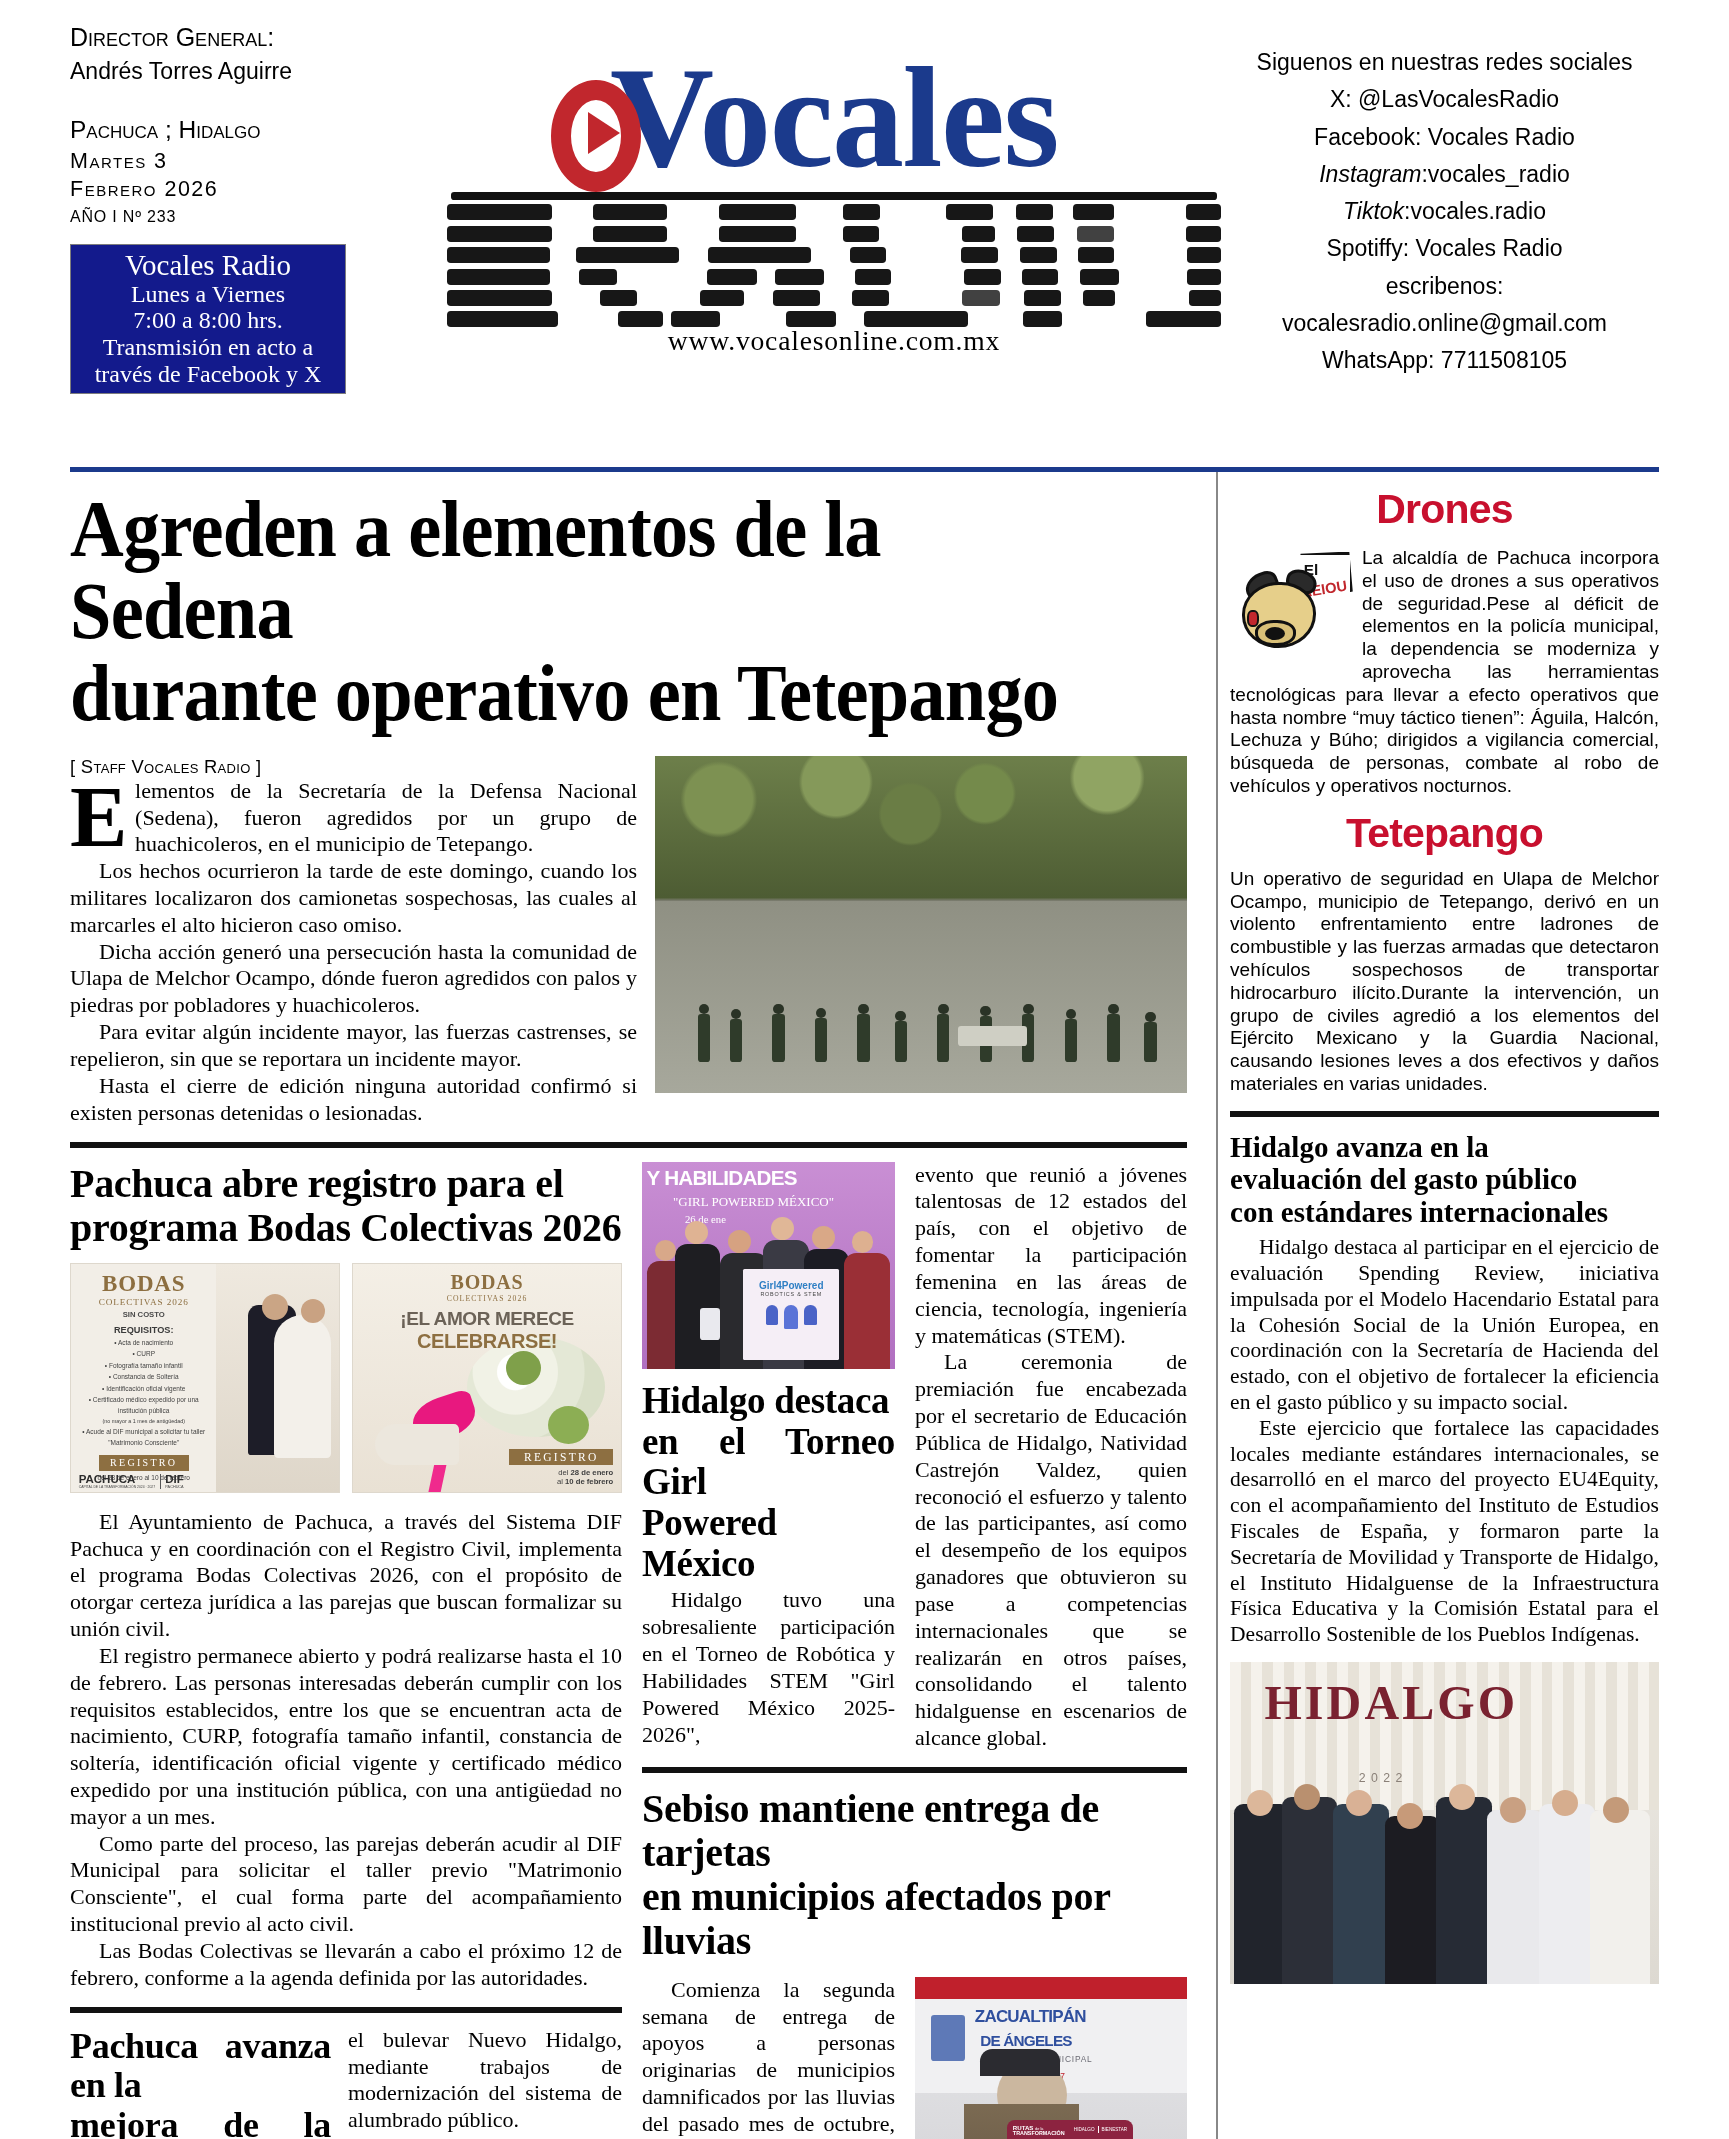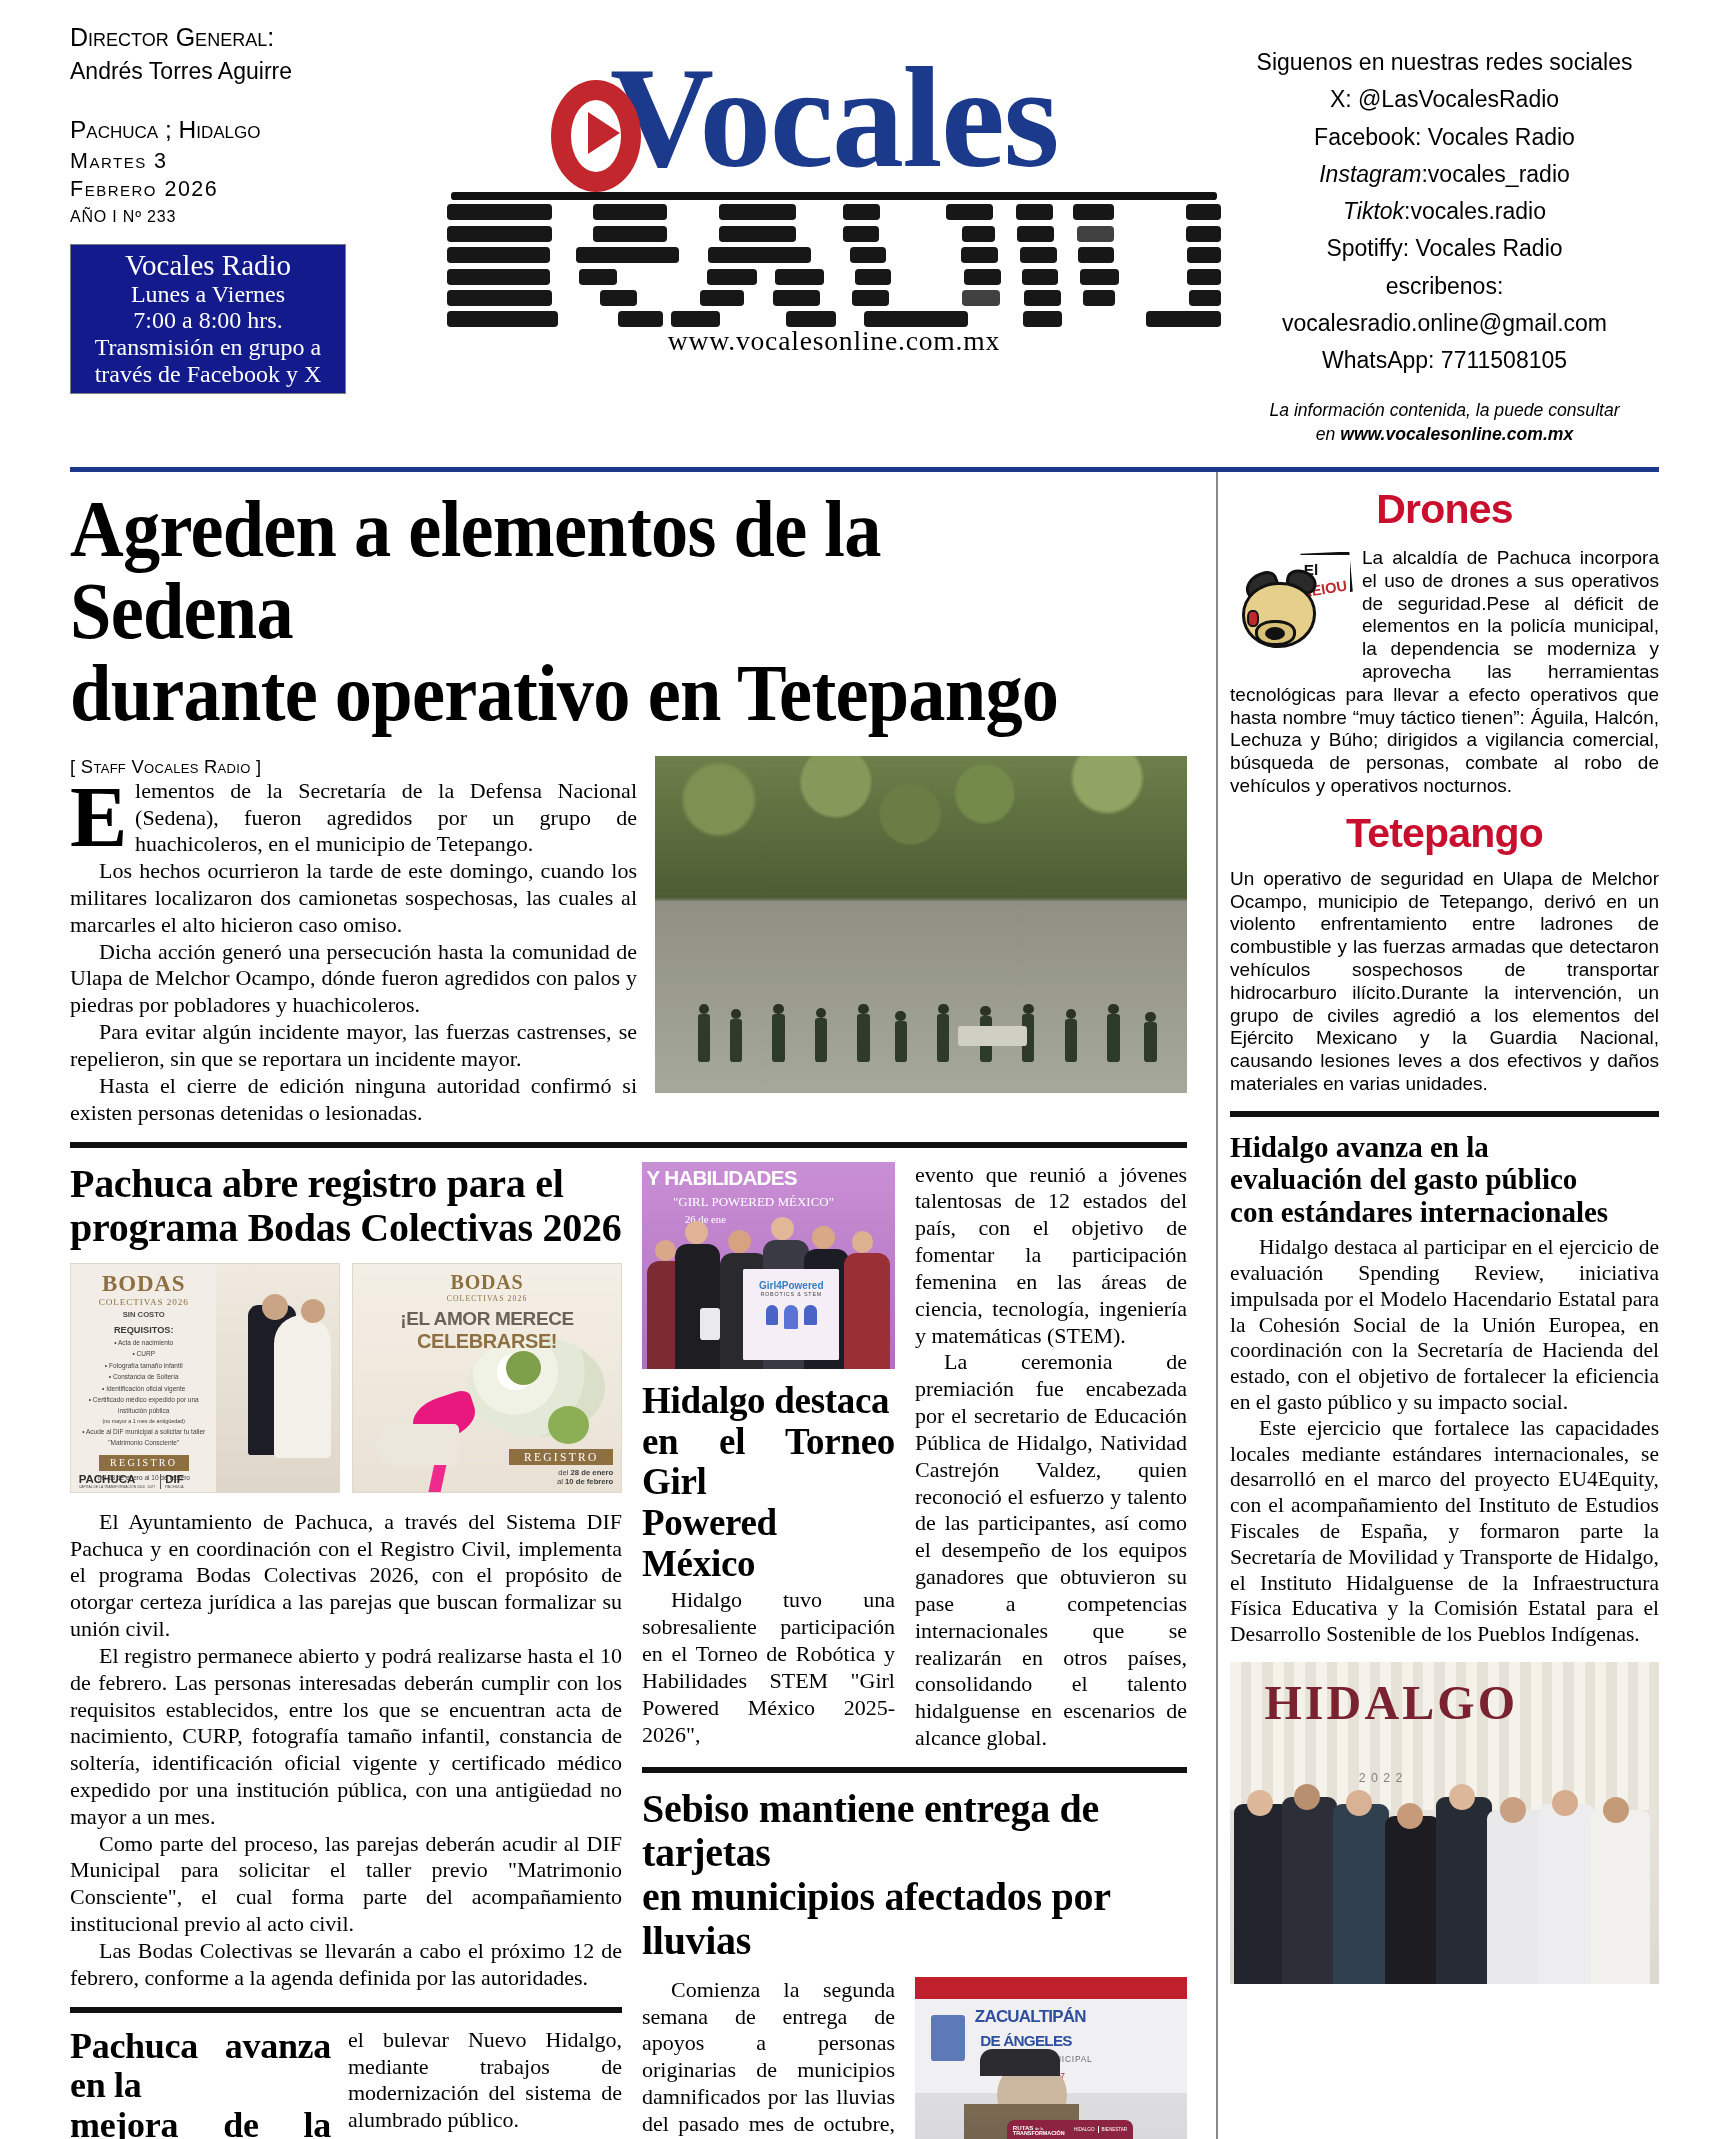--- a/index.html
+++ b/index.html
@@ -167,21 +167,21 @@
       <div class="mh-name">Andrés Torres Aguirre</div>
       <div class="mh-place sc">Pachuca ; Hidalgo</div>
       <div class="mh-date1 sc">Martes 3</div>
       <div class="mh-date2 sc">Febrero 2026</div>
       <div class="mh-issue">AÑO I  Nº 233</div>
 
       <div class="blue-box">
         <div class="bb-title">Vocales Radio</div>
         <div class="bb-line">Lunes a Viernes</div>
         <div class="bb-line">7:00 a 8:00 hrs.</div>
-        <div class="bb-line">Transmisión en grupo a</div>
+        <div class="bb-line">Transmisión en acto a</div>
         <div class="bb-line">través de Facebook y X</div>
       </div>
     </div>
 
     <div class="mh-center">
       <div class="logo-wrap">
         <div class="vocales">
           <span class="wm">Vocales</span>
           <span class="v-o-red"></span>
         </div>
@@ -301,24 +301,20 @@
     <div class="mh-right">
       <div class="soc-line">Siguenos en nuestras redes sociales</div>
       <div class="soc-line">X: @LasVocalesRadio</div>
       <div class="soc-line">Facebook: Vocales Radio</div>
       <div class="soc-line"><i>Instagram</i><span>:vocales_radio</span></div>
       <div class="soc-line"><i>Tiktok</i><span>:vocales.radio</span></div>
       <div class="soc-line">Spotiffy: Vocales Radio</div>
       <div class="soc-line">escribenos:</div>
       <div class="soc-line">vocalesradio.online@gmail.com</div>
       <div class="soc-line">WhatsApp: 7711508105</div>
-      <div class="mh-note">
-        <div>La información contenida,  la puede consultar</div>
-        <div><span>en </span><b>www.vocalesonline.com.mx</b></div>
-      </div>
     </div>
   </div>
 
   <div class="rule-blue"></div>
 
   <div class="content">
 
     <div class="col-main">
 
       <div class="lead-head">

